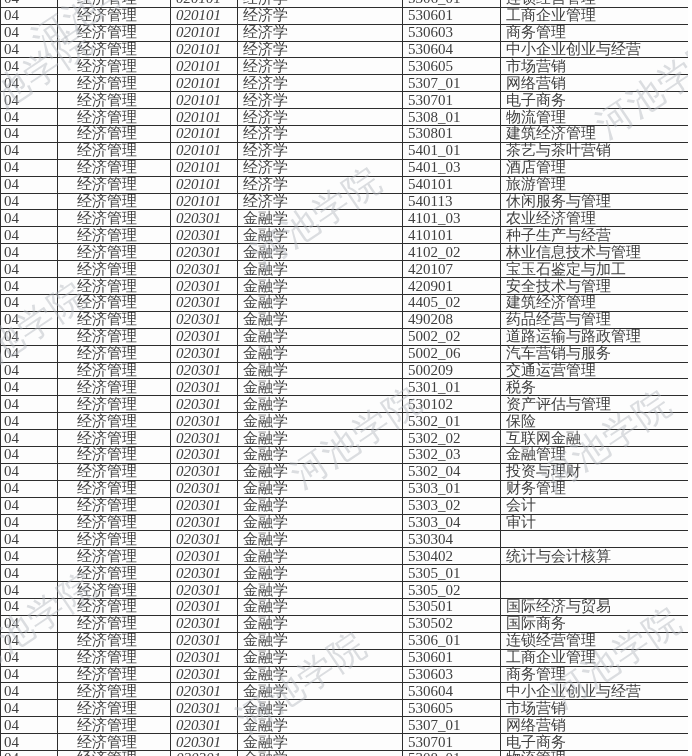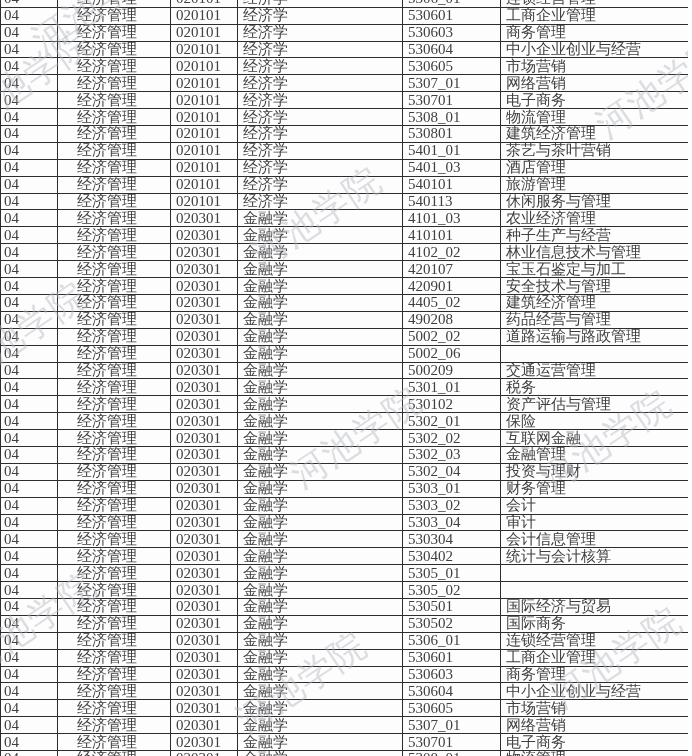--- a/index.html
+++ b/index.html
@@ -28,21 +28,21 @@
     overflow:hidden;
     white-space:nowrap;
     display:flex;
     align-items:center;
     font-size:15px;
     color:#404040;
     padding-left:4px;
   }
   .c1{width:57px;padding-left:3px;}
   .c2{width:113px;padding-left:19px;}
-  .c3{width:67px;padding-left:5px;}
+  .c3{width:67px;padding-left:5px;font-style:italic;}
   .c4{width:165px;padding-left:5px;}
   .c5{width:98px;padding-left:5px;}
   .c6{width:190px;padding-left:5px;}
   .wm{
     position:absolute;
     white-space:nowrap;
     font-size:36px;
     letter-spacing:1px;
     color:#b2b7be;
     opacity:0.45;
@@ -225,20 +225,21 @@
         <div class="cell c4">金融学</div>
         <div class="cell c5">5002_02</div>
         <div class="cell c6">道路运输与路政管理</div>
       </div>
       <div class="row">
         <div class="cell c1">04</div>
         <div class="cell c2">经济管理</div>
         <div class="cell c3">020301</div>
         <div class="cell c4">金融学</div>
         <div class="cell c5">5002_06</div>
+        <div class="cell c6">汽车营销与服务</div>
       </div>
       <div class="row">
         <div class="cell c1">04</div>
         <div class="cell c2">经济管理</div>
         <div class="cell c3">020301</div>
         <div class="cell c4">金融学</div>
         <div class="cell c5">500209</div>
         <div class="cell c6">交通运营管理</div>
       </div>
       <div class="row">
@@ -312,21 +313,20 @@
         <div class="cell c4">金融学</div>
         <div class="cell c5">5303_04</div>
         <div class="cell c6">审计</div>
       </div>
       <div class="row">
         <div class="cell c1">04</div>
         <div class="cell c2">经济管理</div>
         <div class="cell c3">020301</div>
         <div class="cell c4">金融学</div>
         <div class="cell c5">530304</div>
-        <div class="cell c6">会计信息管理</div>
       </div>
       <div class="row">
         <div class="cell c1">04</div>
         <div class="cell c2">经济管理</div>
         <div class="cell c3">020301</div>
         <div class="cell c4">金融学</div>
         <div class="cell c5">530402</div>
         <div class="cell c6">统计与会计核算</div>
       </div>
       <div class="row">

